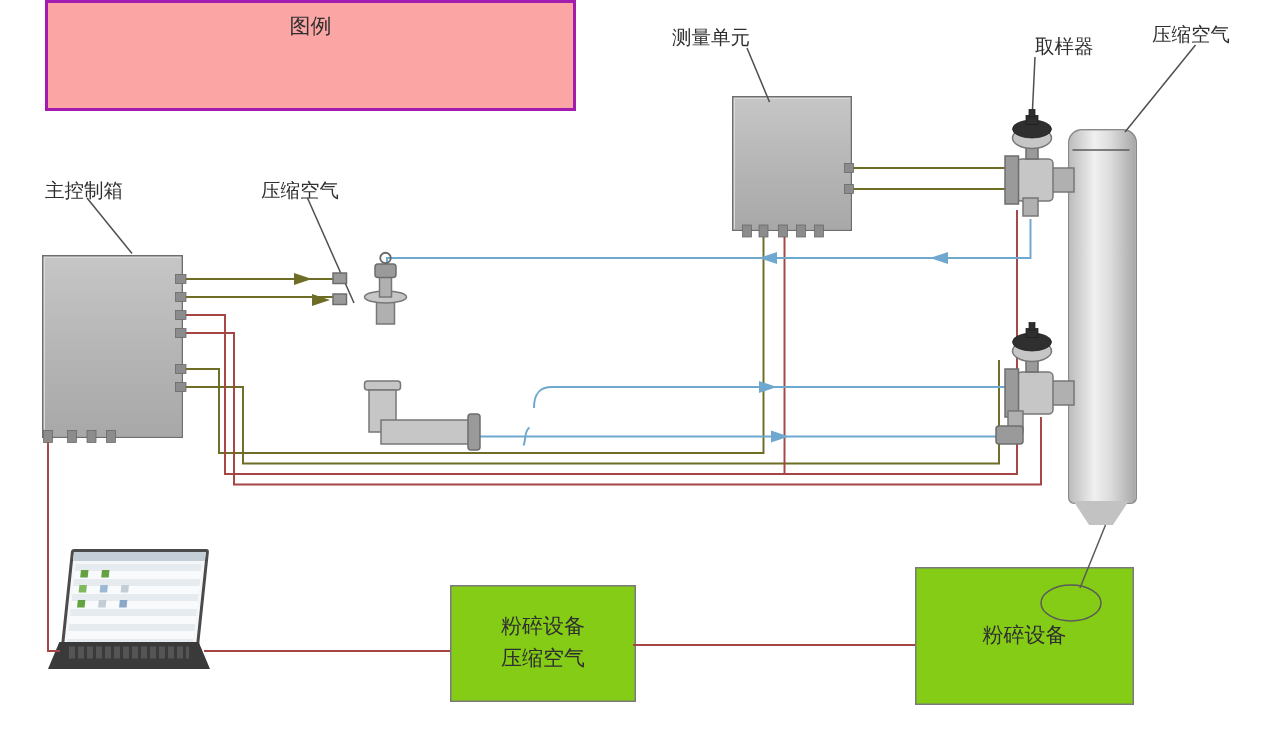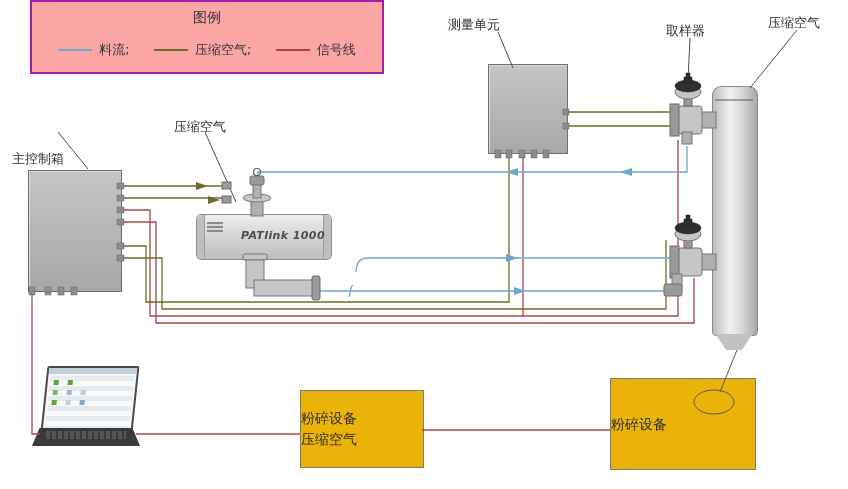--- a/index.html
+++ b/index.html
@@ -40,22 +40,22 @@
                    background:repeating-linear-gradient(180deg,#8a8a8a 0 2px,#d8d8d8 2px 4px);}
 
   
   #pipe{left:712px;top:86px;width:44px;height:248px;border:1px solid #8a8a8a;
         border-radius:9px 9px 4px 4px;
         background:linear-gradient(90deg,#bdbdbd 0%,#f0f0f0 38%,#dcdcdc 62%,#a8a8a8 100%);}
   #pipe-taper{left:712px;top:334px;width:44px;height:16px;background:#c2c2c2;
               clip-path:polygon(8% 0,92% 0,68% 100%,32% 100%);}
 
   
-  .plainbox{background:#eab308;border:1.5px solid #7a7a7a;display:flex;flex-direction:column;
-            justify-content:center;align-items:flex-start;font-size:14px;color:#2f2f2f;line-height:1.5;}
+  .plainbox{background:#84cc16;border:1.5px solid #7a7a7a;display:flex;flex-direction:column;
+            justify-content:center;align-items:center;font-size:14px;color:#2f2f2f;line-height:1.5;}
   #cc-box{left:300px;top:390px;width:122px;height:76px;}
   #crusher-box{left:610px;top:378px;width:146px;height:92px;justify-content:flex-end;padding-bottom:34px;box-sizing:border-box;}
 
   
   #laptop-screen{left:44px;top:366px;width:88px;height:62px;background:#f4f6f8;
                  border:2px solid #4b4b4b;border-radius:2px;transform:skewX(-6deg);overflow:hidden;}
   #laptop-screen .bar{position:absolute;left:0;top:0;right:0;height:6px;background:#c3ced6;}
   #laptop-screen .rows{position:absolute;left:2px;top:8px;right:2px;bottom:2px;
                  background:repeating-linear-gradient(180deg,#e6ebef 0 5px,#f8fafb 5px 10px);}
   #laptop-screen .cells{position:absolute;left:6px;top:12px;width:5px;height:5px;background:#63a23f;
@@ -82,26 +82,20 @@
   .nub{fill:#8c8c8c;stroke:#666;stroke-width:.5;}
 </style>
 </head>
 <body>
 
 <div id="canvas">
 
   <div id="main-box" class="comp cabinet"></div>
   <div id="sampling-box" class="comp cabinet"></div>
 
-  <div id="meas-unit" class="comp">
-    <div class="cap l"></div>
-    <div class="cap r"></div>
-    <div class="logo"></div>
-    <div class="model">PATlink 1000</div>
-  </div>
 
   <div id="pipe" class="comp"></div>
   <div id="pipe-taper" class="comp"></div>
 
   <div id="cc-box" class="comp plainbox">
     <span>粉碎设备</span>
     <span>压缩空气</span>
   </div>
   <div id="crusher-box" class="comp plainbox">
     <span>粉碎设备</span>
@@ -219,37 +213,23 @@
       <rect class="blackcap" x="686" y="215" width="4" height="5"></rect>
     </g>
 
     <g>
       <path class="ln-gray" fill="none" d="M715,100 H753"></path>
       <path class="ln-gray" fill="none" d="M737,350 L720,392"></path>
       <ellipse cx="714" cy="402" rx="20" ry="12" fill="none" stroke="#5a5a5a" stroke-width="1"></ellipse>
     </g>
   </svg>
 
-  <div class="lbl" style="left:12px;top:118px;margin-top:32px;">主控制箱</div>
+  <div class="lbl" style="left:30px;top:118px;">主控制箱</div>
   <div class="lbl" style="left:174px;top:118px;">压缩空气</div>
   <div class="lbl" style="left:448px;top:16px;">测量单元</div>
-  <div class="lbl" style="left:666px;top:22px;">取样器</div>
+  <div class="lbl" style="left:690px;top:22px;">取样器</div>
   <div class="lbl" style="left:768px;top:14px;">压缩空气</div>
 
   <div id="legend" class="comp">
     <div class="ttl">图例</div>
-    <div class="row">
-      <span class="item">
-        <span class="swatch" style="background-color: rgb(111, 168, 207);"></span>
-        <span>料流;</span>
-      </span>
-      <span class="item">
-        <span class="swatch" style="background-color: rgb(109, 109, 38);"></span>
-        <span>压缩空气;</span>
-      </span>
-      <span class="item">
-        <span class="swatch" style="background-color: rgb(166, 69, 69);"></span>
-        <span>信号线</span>
-      </span>
-    </div>
   </div>
 
 </div>
 
 </body></html>

